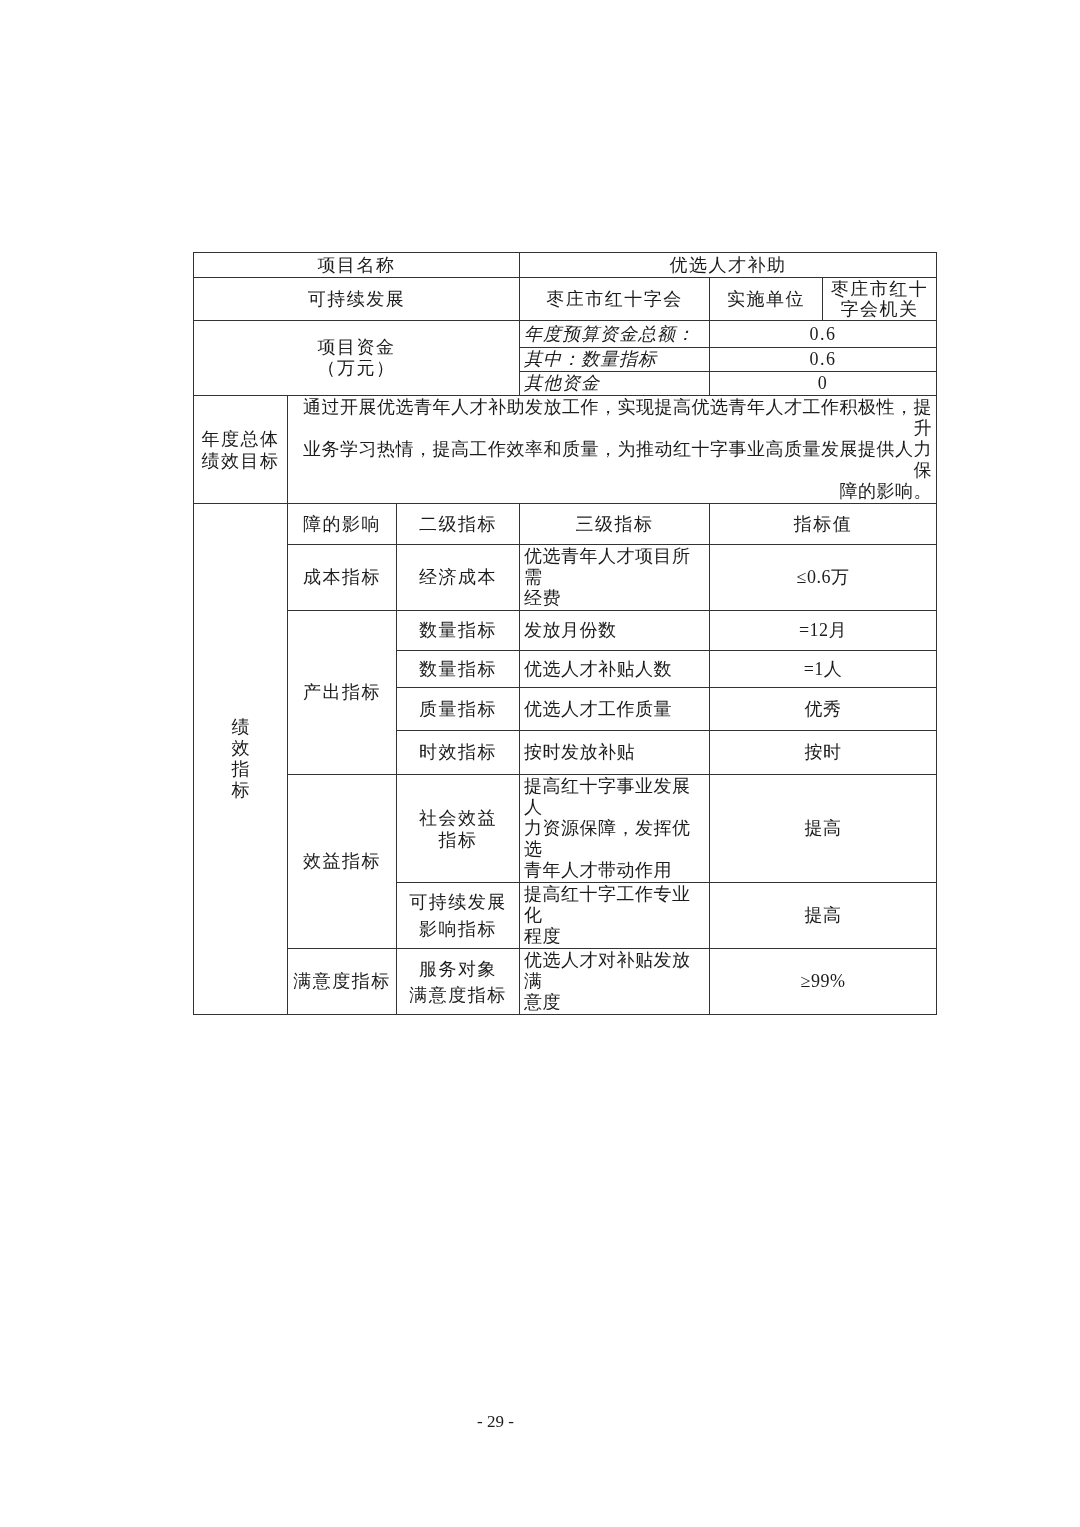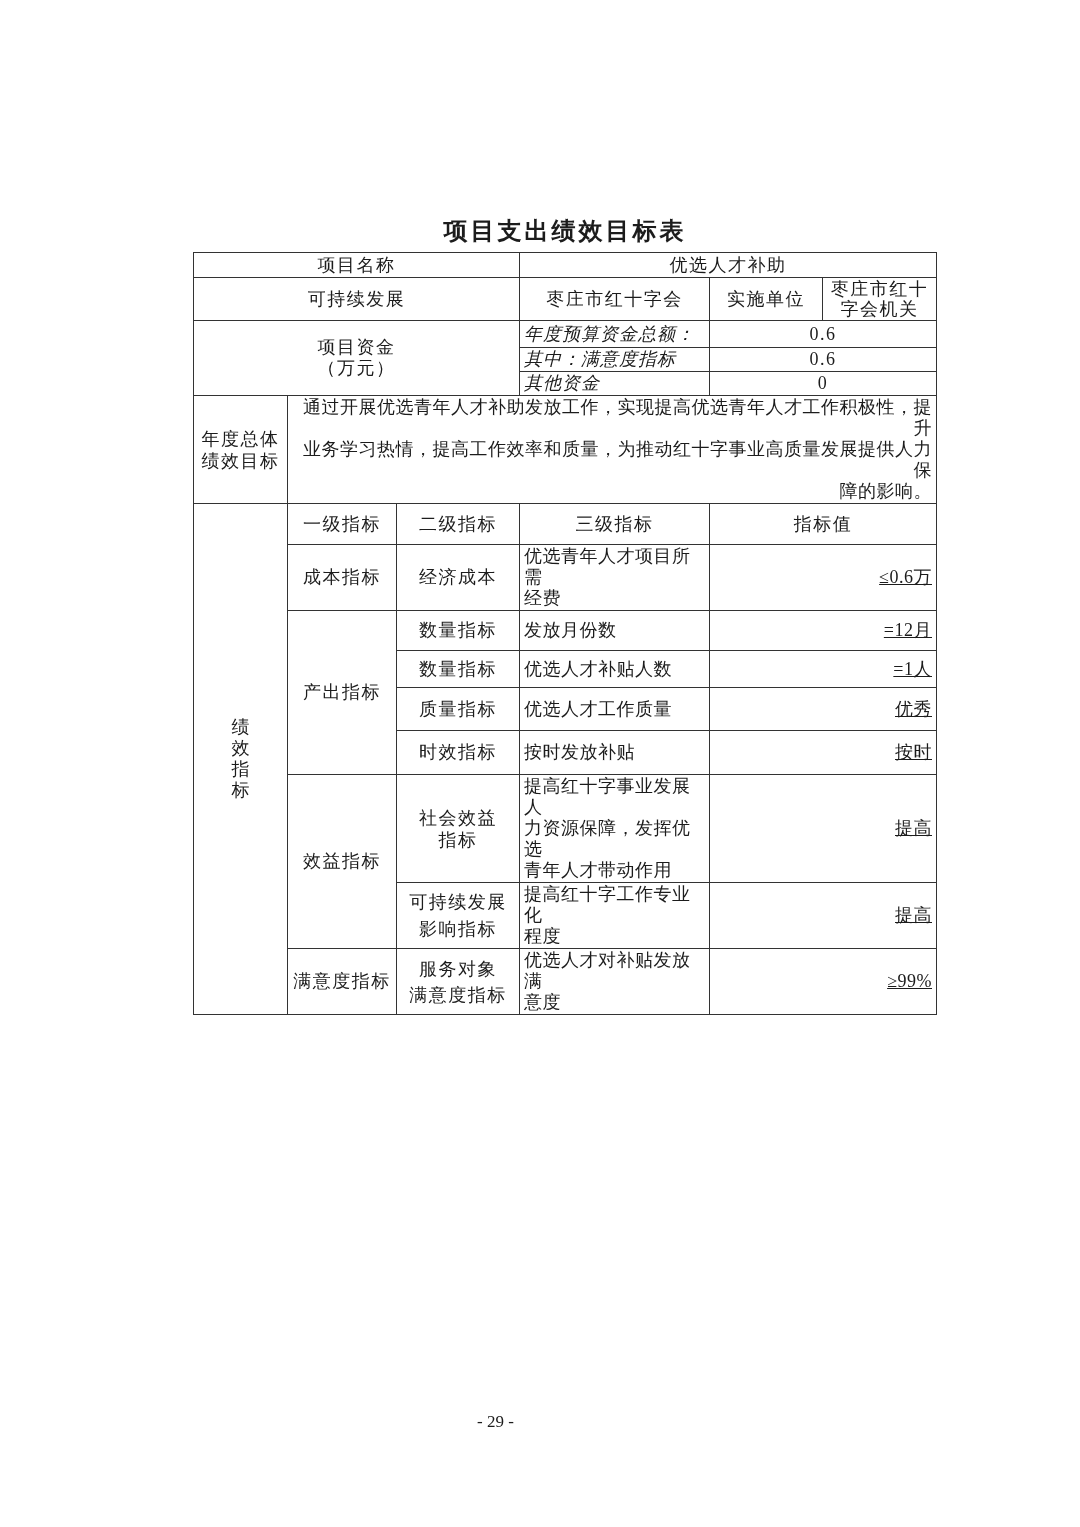--- a/index.html
+++ b/index.html
@@ -51,21 +51,21 @@
     letter-spacing: 0.5px;
     padding: 2px 6px;
   }
   td.lv3 {
     text-align: left;
     padding: 2px 0 2px 7px;
     font-size: 17px;
     line-height: 22px;
     letter-spacing: 0.5px;
   }
-  td.val { text-align: right; padding-left: 8px; letter-spacing: 0.5px; text-decoration: underline; }
+  td.val { text-align: center; padding-left: 8px; letter-spacing: 0.5px; }
   td.side {
     text-align: center;
     font-size: 19px;
     line-height: 26px;
     letter-spacing: 0;
     padding-top: 46px;
   }
   td.shift-down { padding-top: 30px; }
   .page-num {
     position: absolute;
@@ -75,21 +75,20 @@
     text-align: center;
     font-size: 17px;
     color: #1c1c1c;
   }
 </style>
 </head>
 <body>
 
 <div class="page">
 
-  <div class="doc-title">项目支出绩效目标表</div>
 
   <table class="perf-table">
     <colgroup>
       <col style="width:94px">
       <col style="width:109px">
       <col style="width:123px">
       <col style="width:190px">
       <col style="width:113px">
       <col style="width:114px">
     </colgroup>
@@ -108,42 +107,42 @@
 字会机关</td>
     </tr>
 
     <tr style="height:27px">
       <td colspan="3" rowspan="3" class="c">项目资金
 （万元）</td>
       <td class="l">年度预算资金总额：</td>
       <td colspan="2" class="c">0.6</td>
     </tr>
     <tr style="height:24px">
-      <td class="l">其中：满意度指标</td>
+      <td class="l">其中：数量指标</td>
       <td colspan="2" class="c">0.6</td>
     </tr>
     <tr style="height:22px">
       <td class="l">其他资金</td>
       <td colspan="2" class="c">0</td>
     </tr>
 
     <tr style="height:59px">
       <td class="c" style="line-height:22px">年度总体
 绩效目标</td>
       <td colspan="5" class="goal">通过开展优选青年人才补助发放工作，实现提高优选青年人才工作积极性，提升
 业务学习热情，提高工作效率和质量，为推动红十字事业高质量发展提供人力保
 障的影响。</td>
     </tr>
 
     <tr style="height:41px">
       <td rowspan="9" class="side">绩
 效
 指
 标</td>
-      <td class="c">一级指标</td>
+      <td class="c">障的影响</td>
       <td class="c">二级指标</td>
       <td class="c">三级指标</td>
       <td colspan="2" class="c">指标值</td>
     </tr>
 
     <tr style="height:44px">
       <td class="c">成本指标</td>
       <td class="c">经济成本</td>
       <td class="lv3">优选青年人才项目所需
 经费</td>

